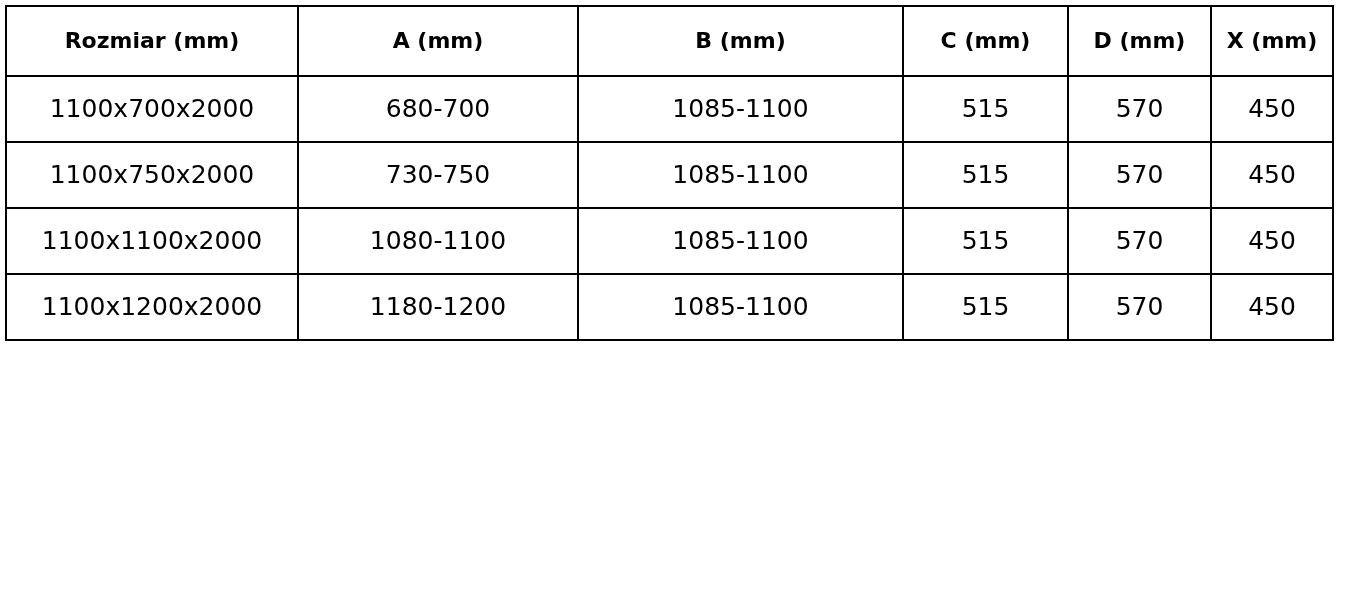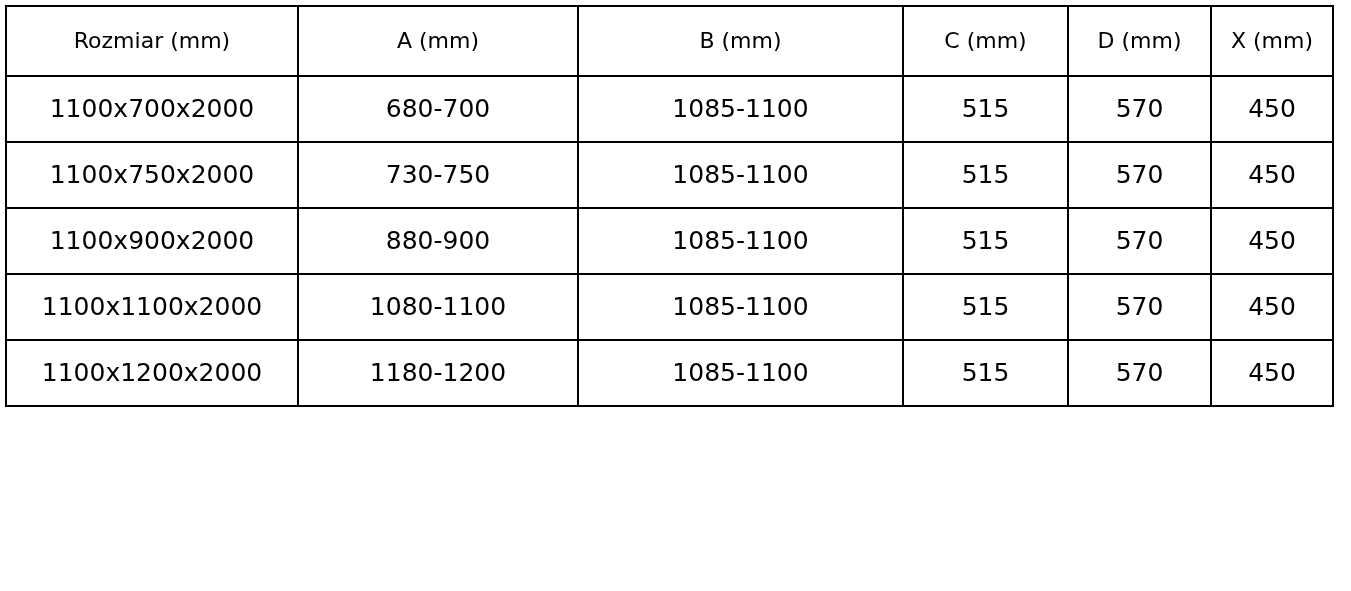--- a/index.html
+++ b/index.html
@@ -35,21 +35,21 @@
     border: 2px solid #000000;
     text-align: center;
     vertical-align: middle;
     font-size: 25px;
     padding: 0;
     height: 64px;
     line-height: 1.1;
     white-space: nowrap;
   }
   table.spec thead th {
-    font-weight: normal;
+    font-weight: bold;
     font-size: 22px;
     height: 68px;
   }
   table.spec tbody td {
     font-weight: normal;
   }
   
   col.c0 { width: 292px; }
   col.c1 { width: 280px; }
   col.c2 { width: 325px; }
@@ -91,28 +91,20 @@
       </tr>
       <tr>
         <td>1100x750x2000</td>
         <td>730-750</td>
         <td>1085-1100</td>
         <td>515</td>
         <td>570</td>
         <td>450</td>
       </tr>
       <tr>
-        <td>1100x900x2000</td>
-        <td>880-900</td>
-        <td>1085-1100</td>
-        <td>515</td>
-        <td>570</td>
-        <td>450</td>
-      </tr>
-      <tr>
         <td>1100x1100x2000</td>
         <td>1080-1100</td>
         <td>1085-1100</td>
         <td>515</td>
         <td>570</td>
         <td>450</td>
       </tr>
       <tr>
         <td>1100x1200x2000</td>
         <td>1180-1200</td>

